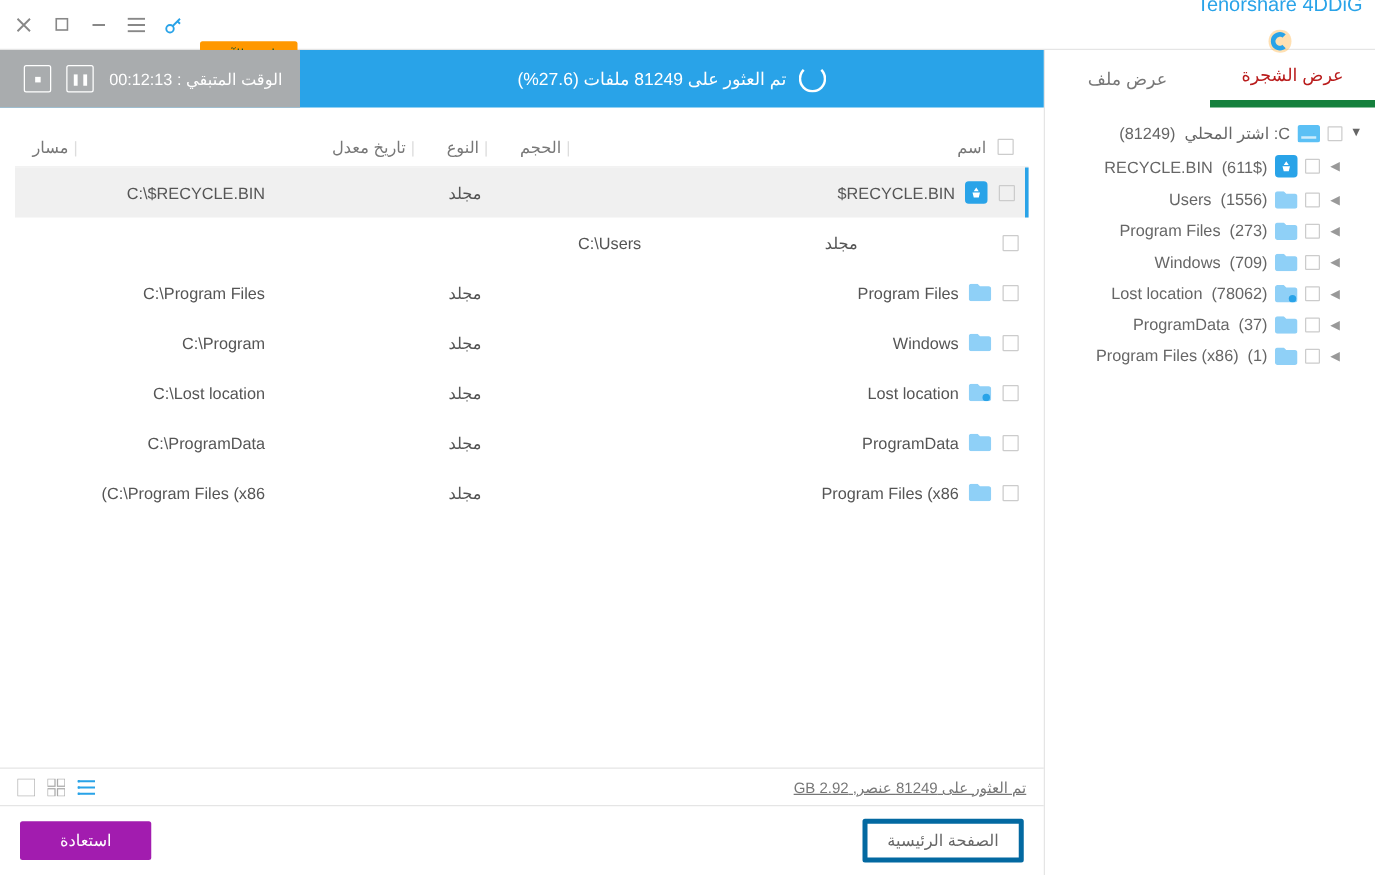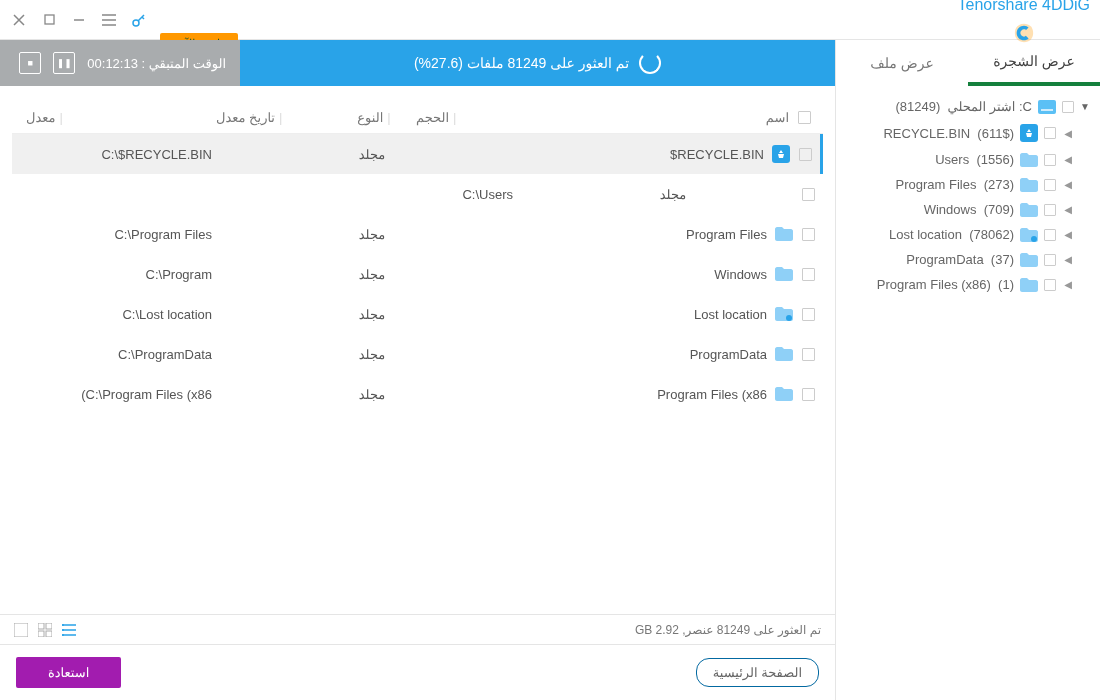--- a/index.html
+++ b/index.html
@@ -12,21 +12,21 @@
 .buy-btn { background: #ff9800; color: #14532d; border: none; padding: 4px 18px; border-radius: 2px; font-size: 11px; cursor: pointer; margin-top: 48px; }
 .key-icon { color: #29a3e8; }
 .menu-icon { color: #888; }
 
 .container { display: flex; height: calc(100% - 40px); }
 .sidebar { width: 265px; border-left: 1px solid #e5e5e5; display: flex; flex-direction: column; }
 .main { flex: 1; display: flex; flex-direction: column; }
 
 .view-tabs { height: 46px; display: flex; }
 .view-tab { flex: 1; display: flex; align-items: center; justify-content: center; cursor: pointer; font-size: 14px; color: #777; }
-.view-tab.active { color: #404040; border-bottom: 4px solid #15803d; }
+.view-tab.active { color: #b91c1c; border-bottom: 6px solid #15803d; }
 
 .tree { flex: 1; padding: 8px 0; overflow-y: auto; }
 .tree-row { display: flex; align-items: center; gap: 6px; padding: 5px 10px; cursor: pointer; font-size: 13px; color: #666; }
 .tree-caret { width: 10px; color: #999; font-size: 10px; }
 .tree-check { width: 12px; height: 12px; border: 1px solid #ccc; border-radius: 1px; }
 .folder-icon { width: 18px; height: 14px; flex-shrink: 0; }
 .recycle-icon { width: 18px; height: 18px; background: #29a3e8; border-radius: 3px; display:flex; align-items:center; justify-content:center; color:#fff; font-size:10px; }
 .tree-row.root .tree-caret { color: #666; }
 .tree-row.child { padding-right: 28px; }
 
@@ -37,41 +37,41 @@
 .spinner { width: 22px; height: 22px; border: 2.5px solid #fff; border-top-color: transparent; border-radius: 50%; animation: spin 1s linear infinite; }
 @keyframes spin { to { transform: rotate(360deg); } }
 
 .table-area { flex: 1; padding: 16px 12px 0 12px; overflow: hidden; }
 .table-wrap { height: 100%; overflow-y: auto; }
 .thead { display: flex; padding: 8px 4px; font-size: 13px; color: #777; border-bottom: 1px solid #eee; }
 .th-check { width: 30px; display:flex; align-items:center; justify-content:center; }
 .th-name { flex: 1; padding-left: 6px; }
 .th-size { width: 80px; text-align: left; }
 .th-type { width: 80px; text-align: center; }
-.th-date { width: 120px; text-align: left; }
+.th-date { width: 120px; text-align: right; }
 .th-path { width: 200px; text-align: left; padding-left: 10px; }
 .sep { color: #ddd; margin: 0 4px; }
 
 .trow { display: flex; align-items: center; height: 40px; font-size: 13px; color: #555; }
 .trow.selected { background: #f0f0f0; border-right: 3px solid #29a3e8; }
 .td-check { width: 30px; display:flex; align-items:center; justify-content:center; }
 .td-name { flex: 1; display: flex; align-items: center; gap: 8px; padding-left: 2px; }
 .td-size { width: 80px; text-align: center; }
 .td-type { width: 80px; text-align: center; }
 .td-date { width: 120px; text-align: center; }
 .td-path { width: 200px; text-align: left; padding-left: 10px; direction: ltr; text-align: right; }
 .row-check { width: 13px; height: 13px; border: 1px solid #ccc; border-radius: 1px; }
 
-.summary-bar { height: 30px; border-top: 1px solid #e5e5e5; display: flex; align-items: center; justify-content: space-between; padding: 0 14px; font-size: 12px; color: #777; }
+.summary-bar { height: 30px; border-top: 1px solid #e5e5e5; display: flex; align-items: center; justify-content: space-between; padding: 0 14px; font-size: 12px; color: #777; text-decoration: underline; }
 .view-icons { display: flex; gap: 10px; }
 .vicon { width: 14px; height: 14px; cursor: pointer; color: #aaa; }
 .vicon.active { color: #29a3e8; }
 
 .action-bar { height: 56px; border-top: 1px solid #e5e5e5; display: flex; align-items: center; justify-content: space-between; padding: 0 16px; }
-.home-btn { border: 1px solid #0369a1; background: #fff; padding: 6px 16px; border-radius: 13px; cursor: pointer; font-size: 13px; color: #666; }
+.home-btn { border: 4px solid #0369a1; background: #fff; padding: 6px 16px; border-radius: 2px; cursor: pointer; font-size: 13px; color: #666; }
 .recover-btn { background: #a21caf; color: #fff; border: none; padding: 8px 32px; border-radius: 2px; font-size: 13px; cursor: pointer; }
 </style>
 </head>
 <body>
 
 <div class="titlebar">
   <div class="titlebar-right">
     <span>Tenorshare 4DDiG</span>
     <svg class="logo-icon" viewBox="0 0 24 24">
         <path fill="#ff9800" d="M12 2C6 2 2 6 2 12s4 10 10 10 10-4 10-10S18 2 12 2z" opacity=".3"></path>
@@ -205,21 +205,21 @@
     <div class="table-area">
       <div class="table-wrap">
         <div class="thead">
           <div class="th-check">
               <span class="row-check"></span>
             </div>
           <div class="th-name">اسم</div>
           <div class="th-size"><span class="sep">|</span><span>الحجم</span></div>
           <div class="th-type"><span class="sep">|</span><span>النوع</span></div>
           <div class="th-date"><span class="sep">|</span><span>تاريخ معدل</span></div>
-          <div class="th-path"><span class="sep">|</span><span>معدل</span></div>
+          <div class="th-path"><span class="sep">|</span><span>مسار</span></div>
         </div>
         <div id="table-body">
             <div class="trow selected">
               <div class="td-check">
                 <span class="row-check"></span>
               </div>
               <div class="td-name">
                 <span class="recycle-icon">
                   <svg width="10" height="10" viewBox="0 0 10 10">
                     <path fill="#fff" d="M5 1l2 3H3zM2 5h6l-1 4H3z"></path>

